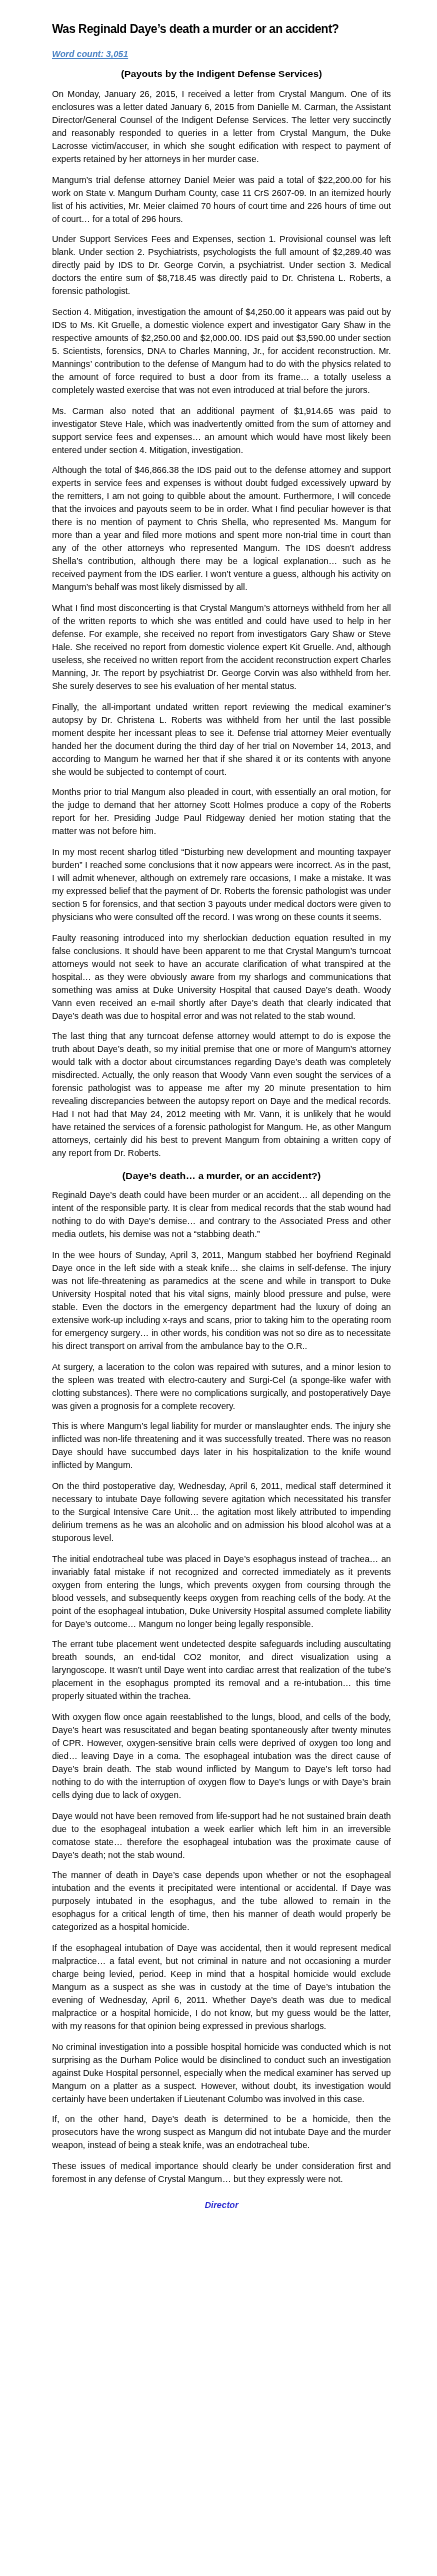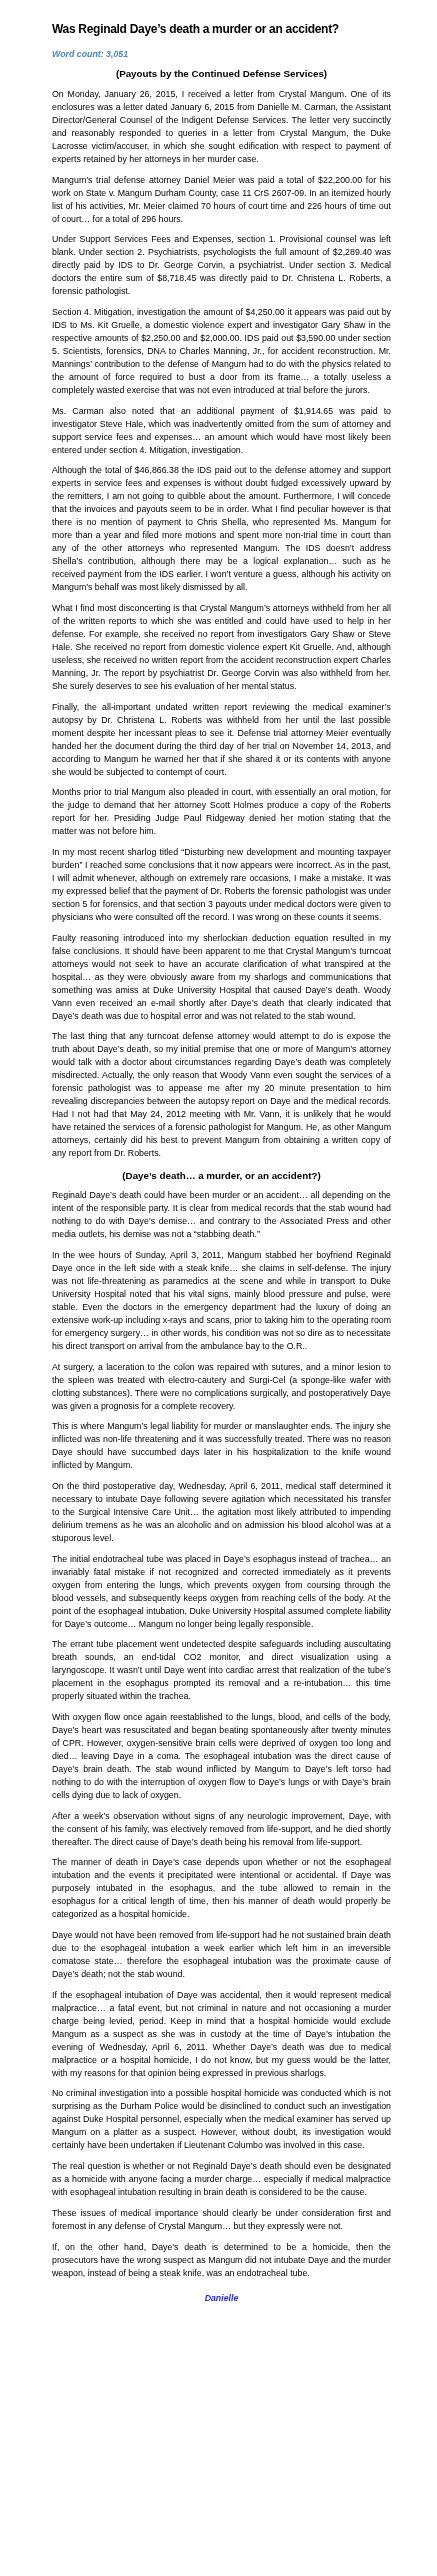--- a/index.html
+++ b/index.html
@@ -51,23 +51,23 @@
     text-align: center;
     margin-top: 13.4px;
     cursor: pointer;
   }
 </style>
 </head>
 <body>
 
 <div class="page" style="background: rgb(255, 255, 255); color: rgb(0, 0, 0);">
   <h1 class="doc-title">Was Reginald Daye’s death a murder or an accident?</h1>
-  <div class="word-count" style="color: rgb(74, 130, 196);">Word count: 3,051</div>
+  <div class="word-count" style="color: rgb(74, 130, 196); text-decoration: underline;">Word count: 3,051</div>
   <div id="document-body">
-      <h2 class="heading">(Payouts by the Continued Defense Services)</h2>
+      <h2 class="heading">(Payouts by the Indigent Defense Services)</h2>
       <p class="paragraph">On Monday, January 26, 2015, I received a letter from Crystal Mangum. One of its enclosures was a letter dated January 6, 2015 from Danielle M. Carman, the Assistant Director/General Counsel of the Indigent Defense Services. The letter very succinctly and reasonably responded to queries in a letter from Crystal Mangum, the Duke Lacrosse victim/accuser, in which she sought edification with respect to payment of experts retained by her attorneys in her murder case.</p>
       <p class="paragraph">Mangum’s trial defense attorney Daniel Meier was paid a total of $22,200.00 for his work on State v. Mangum Durham County, case 11 CrS 2607-09. In an itemized hourly list of his activities, Mr. Meier claimed 70 hours of court time and 226 hours of time out of court… for a total of 296 hours.</p>
       <p class="paragraph">Under Support Services Fees and Expenses, section 1. Provisional counsel was left blank. Under section 2. Psychiatrists, psychologists the full amount of $2,289.40 was directly paid by IDS to Dr. George Corvin, a psychiatrist. Under section 3. Medical doctors the entire sum of $8,718.45 was directly paid to Dr. Christena L. Roberts, a forensic pathologist.</p>
       <p class="paragraph">Section 4. Mitigation, investigation the amount of $4,250.00 it appears was paid out by IDS to Ms. Kit Gruelle, a domestic violence expert and investigator Gary Shaw in the respective amounts of $2,250.00 and $2,000.00. IDS paid out $3,590.00 under section 5. Scientists, forensics, DNA to Charles Manning, Jr., for accident reconstruction. Mr. Mannings’ contribution to the defense of Mangum had to do with the physics related to the amount of force required to bust a door from its frame… a totally useless a completely wasted exercise that was not even introduced at trial before the jurors.</p>
       <p class="paragraph">Ms. Carman also noted that an additional payment of $1,914.65 was paid to investigator Steve Hale, which was inadvertently omitted from the sum of attorney and support service fees and expenses… an amount which would have most likely been entered under section 4. Mitigation, investigation.</p>
       <p class="paragraph">Although the total of $46,866.38 the IDS paid out to the defense attorney and support experts in service fees and expenses is without doubt fudged excessively upward by the remitters, I am not going to quibble about the amount. Furthermore, I will concede that the invoices and payouts seem to be in order. What I find peculiar however is that there is no mention of payment to Chris Shella, who represented Ms. Mangum for more than a year and filed more motions and spent more non-trial time in court than any of the other attorneys who represented Mangum. The IDS doesn’t address Shella’s contribution, although there may be a logical explanation… such as he received payment from the IDS earlier. I won’t venture a guess, although his activity on Mangum’s behalf was most likely dismissed by all.</p>
       <p class="paragraph">What I find most disconcerting is that Crystal Mangum’s attorneys withheld from her all of the written reports to which she was entitled and could have used to help in her defense. For example, she received no report from investigators Gary Shaw or Steve Hale. She received no report from domestic violence expert Kit Gruelle. And, although useless, she received no written report from the accident reconstruction expert Charles Manning, Jr. The report by psychiatrist Dr. George Corvin was also withheld from her. She surely deserves to see his evaluation of her mental status.</p>
       <p class="paragraph">Finally, the all-important undated written report reviewing the medical examiner’s autopsy by Dr. Christena L. Roberts was withheld from her until the last possible moment despite her incessant pleas to see it. Defense trial attorney Meier eventually handed her the document during the third day of her trial on November 14, 2013, and according to Mangum he warned her that if she shared it or its contents with anyone she would be subjected to contempt of court.</p>
       <p class="paragraph">Months prior to trial Mangum also pleaded in court, with essentially an oral motion, for the judge to demand that her attorney Scott Holmes produce a copy of the Roberts report for her. Presiding Judge Paul Ridgeway denied her motion stating that the matter was not before him.</p>
       <p class="paragraph">In my most recent sharlog titled “Disturbing new development and mounting taxpayer burden” I reached some conclusions that it now appears were incorrect. As in the past, I will admit whenever, although on extremely rare occasions, I make a mistake. It was my expressed belief that the payment of Dr. Roberts the forensic pathologist was under section 5 for forensics, and that section 3 payouts under medical doctors were given to physicians who were consulted off the record. I was wrong on these counts it seems.</p>
@@ -75,24 +75,22 @@
       <p class="paragraph">The last thing that any turncoat defense attorney would attempt to do is expose the truth about Daye’s death, so my initial premise that one or more of Mangum’s attorney would talk with a doctor about circumstances regarding Daye’s death was completely misdirected. Actually, the only reason that Woody Vann even sought the services of a forensic pathologist was to appease me after my 20 minute presentation to him revealing discrepancies between the autopsy report on Daye and the medical records. Had I not had that May 24, 2012 meeting with Mr. Vann, it is unlikely that he would have retained the services of a forensic pathologist for Mangum. He, as other Mangum attorneys, certainly did his best to prevent Mangum from obtaining a written copy of any report from Dr. Roberts.</p>
       <h2 class="heading">(Daye’s death… a murder, or an accident?)</h2>
       <p class="paragraph">Reginald Daye’s death could have been murder or an accident… all depending on the intent of the responsible party. It is clear from medical records that the stab wound had nothing to do with Daye’s demise… and contrary to the Associated Press and other media outlets, his demise was not a “stabbing death.”</p>
       <p class="paragraph">In the wee hours of Sunday, April 3, 2011, Mangum stabbed her boyfriend Reginald Daye once in the left side with a steak knife… she claims in self-defense. The injury was not life-threatening as paramedics at the scene and while in transport to Duke University Hospital noted that his vital signs, mainly blood pressure and pulse, were stable. Even the doctors in the emergency department had the luxury of doing an extensive work-up including x-rays and scans, prior to taking him to the operating room for emergency surgery… in other words, his condition was not so dire as to necessitate his direct transport on arrival from the ambulance bay to the O.R..</p>
       <p class="paragraph">At surgery, a laceration to the colon was repaired with sutures, and a minor lesion to the spleen was treated with electro-cautery and Surgi-Cel (a sponge-like wafer with clotting substances). There were no complications surgically, and postoperatively Daye was given a prognosis for a complete recovery.</p>
       <p class="paragraph">This is where Mangum’s legal liability for murder or manslaughter ends. The injury she inflicted was non-life threatening and it was successfully treated. There was no reason Daye should have succumbed days later in his hospitalization to the knife wound inflicted by Mangum.</p>
       <p class="paragraph">On the third postoperative day, Wednesday, April 6, 2011, medical staff determined it necessary to intubate Daye following severe agitation which necessitated his transfer to the Surgical Intensive Care Unit… the agitation most likely attributed to impending delirium tremens as he was an alcoholic and on admission his blood alcohol was at a stuporous level.</p>
       <p class="paragraph">The initial endotracheal tube was placed in Daye’s esophagus instead of trachea… an invariably fatal mistake if not recognized and corrected immediately as it prevents oxygen from entering the lungs, which prevents oxygen from coursing through the blood vessels, and subsequently keeps oxygen from reaching cells of the body. At the point of the esophageal intubation, Duke University Hospital assumed complete liability for Daye’s outcome… Mangum no longer being legally responsible.</p>
       <p class="paragraph">The errant tube placement went undetected despite safeguards including auscultating breath sounds, an end-tidal CO2 monitor, and direct visualization using a laryngoscope. It wasn’t until Daye went into cardiac arrest that realization of the tube’s placement in the esophagus prompted its removal and a re-intubation… this time properly situated within the trachea.</p>
       <p class="paragraph">With oxygen flow once again reestablished to the lungs, blood, and cells of the body, Daye’s heart was resuscitated and began beating spontaneously after twenty minutes of CPR. However, oxygen-sensitive brain cells were deprived of oxygen too long and died… leaving Daye in a coma. The esophageal intubation was the direct cause of Daye’s brain death. The stab wound inflicted by Mangum to Daye’s left torso had nothing to do with the interruption of oxygen flow to Daye’s lungs or with Daye’s brain cells dying due to lack of oxygen.</p>
-      <p class="paragraph">After a week’s observation without signs of any neurologic improvement, Daye, with the consent of his family, was electively removed from life-support, and he died shortly thereafter. The direct cause of Daye’s death being his removal from life-support.</p>
+      <p class="paragraph">Daye would not have been removed from life-support had he not sustained brain death due to the esophageal intubation a week earlier which left him in an irreversible comatose state… therefore the esophageal intubation was the proximate cause of Daye’s death; not the stab wound.</p>
       <p class="paragraph">The manner of death in Daye’s case depends upon whether or not the esophageal intubation and the events it precipitated were intentional or accidental. If Daye was purposely intubated in the esophagus, and the tube allowed to remain in the esophagus for a critical length of time, then his manner of death would properly be categorized as a hospital homicide.</p>
-      <p class="paragraph">Daye would not have been removed from life-support had he not sustained brain death due to the esophageal intubation a week earlier which left him in an irreversible comatose state… therefore the esophageal intubation was the proximate cause of Daye’s death; not the stab wound.</p>
       <p class="paragraph">If the esophageal intubation of Daye was accidental, then it would represent medical malpractice… a fatal event, but not criminal in nature and not occasioning a murder charge being levied, period. Keep in mind that a hospital homicide would exclude Mangum as a suspect as she was in custody at the time of Daye’s intubation the evening of Wednesday, April 6, 2011. Whether Daye’s death was due to medical malpractice or a hospital homicide, I do not know, but my guess would be the latter, with my reasons for that opinion being expressed in previous sharlogs.</p>
       <p class="paragraph">No criminal investigation into a possible hospital homicide was conducted which is not surprising as the Durham Police would be disinclined to conduct such an investigation against Duke Hospital personnel, especially when the medical examiner has served up Mangum on a platter as a suspect. However, without doubt, its investigation would certainly have been undertaken if Lieutenant Columbo was involved in this case.</p>
-      <p class="paragraph">The real question is whether or not Reginald Daye’s death should even be designated as a homicide with anyone facing a murder charge… especially if medical malpractice with esophageal intubation resulting in brain death is considered to be the cause.</p>
+      <p class="paragraph">If, on the other hand, Daye’s death is determined to be a homicide, then the prosecutors have the wrong suspect as Mangum did not intubate Daye and the murder weapon, instead of being a steak knife, was an endotracheal tube.</p>
       <p class="paragraph">These issues of medical importance should clearly be under consideration first and foremost in any defense of Crystal Mangum… but they expressly were not.</p>
-      <p class="paragraph">If, on the other hand, Daye’s death is determined to be a homicide, then the prosecutors have the wrong suspect as Mangum did not intubate Daye and the murder weapon, instead of being a steak knife, was an endotracheal tube.</p>
     </div>
-  <div class="continued" style="color: rgb(42, 42, 208);">Danielle</div>
+  <div class="continued" style="color: rgb(42, 42, 208);">Director</div>
 </div>
 
 
 </body></html>

